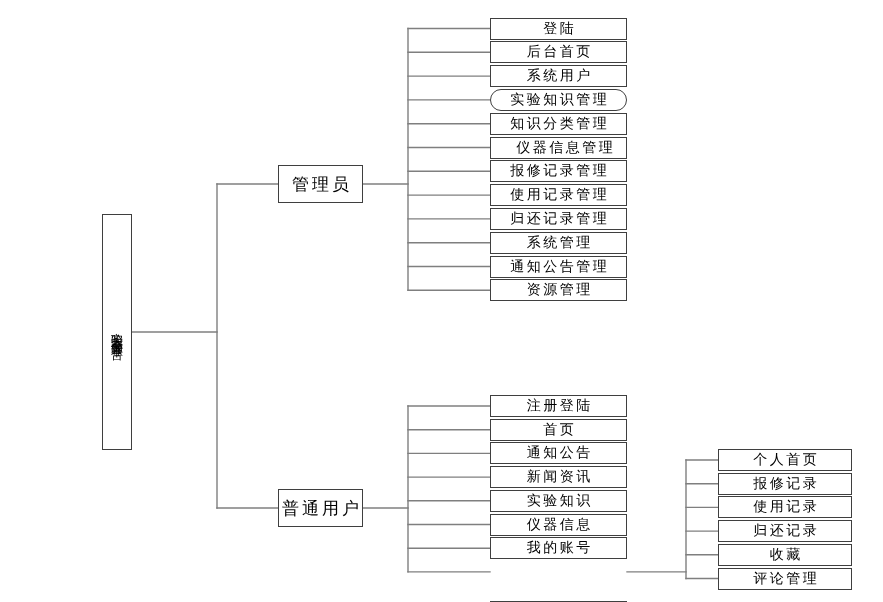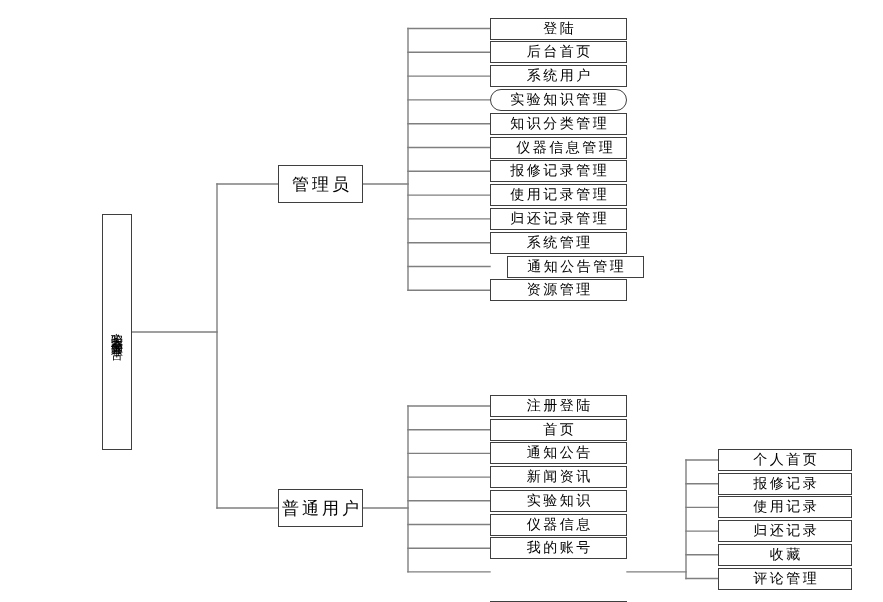--- a/index.html
+++ b/index.html
@@ -127,21 +127,21 @@
       </div>
       <div class="node leaf" style="left: 490px; top: 184.1px; width: 137px; height: 22px;">
         <span>使用记录管理</span>
       </div>
       <div class="node leaf" style="left: 490px; top: 207.9px; width: 137px; height: 22px;">
         <span>归还记录管理</span>
       </div>
       <div class="node leaf" style="left: 490px; top: 231.7px; width: 137px; height: 22px;">
         <span>系统管理</span>
       </div>
-      <div class="node leaf" style="left: 490px; top: 255.5px; width: 137px; height: 22px; margin-left: 17px;">
+      <div class="node leaf" style="left: 490px; top: 255.5px; width: 137px; height: 22px;">
         <span>通知公告管理</span>
       </div>
       <div class="node leaf" style="left: 490px; top: 279.3px; width: 137px; height: 22px;">
         <span>资源管理</span>
       </div>
       <div class="node leaf" style="left: 490px; top: 395px; width: 137px; height: 22px;">
         <span>注册登陆</span>
       </div>
       <div class="node leaf" style="left: 490px; top: 418.7px; width: 137px; height: 22px;">
         <span>首页</span>

